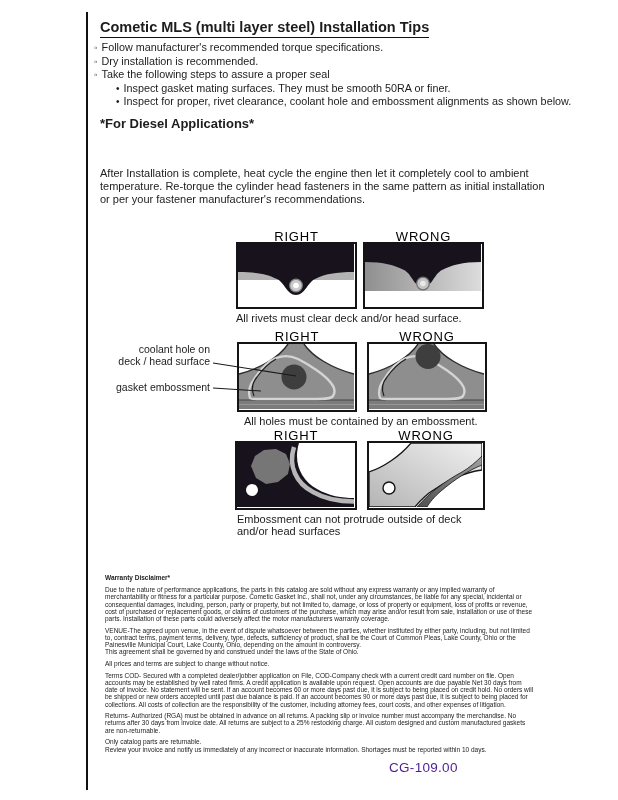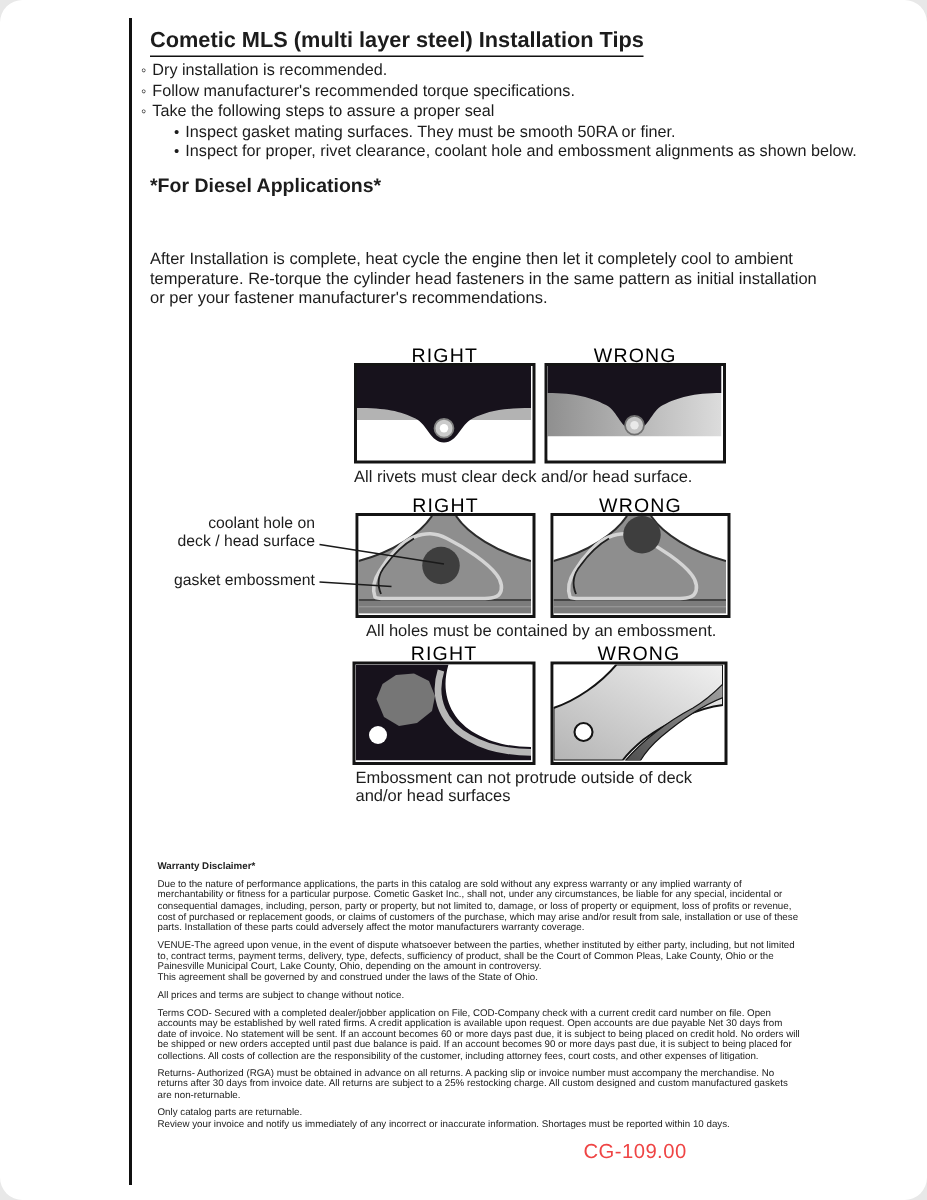--- a/index.html
+++ b/index.html
@@ -1,20 +1,19 @@
 <!DOCTYPE html>
 <html><head>
 <meta charset="utf-8">
 <style>
   html,body{margin:0;padding:0;background:#e8e8e8;}
   .page{
     position:relative;width:618px;height:800px;background:#ffffff;
     font-family:"Liberation Sans", sans-serif;color:#1c1c1c;overflow:hidden;
     margin:0 auto;
-    border-radius:15px;
   }
   .abs{position:absolute;}
   .vrule{left:86px;top:12px;width:1.5px;height:778px;background:#111;}
   .title{left:100px;top:19px;font-size:14.5px;font-weight:bold;
     border-bottom:1.5px solid #111;padding-bottom:2px;white-space:nowrap;}
   .bullets{left:94px;top:41px;font-size:10.8px;line-height:13.5px;white-space:nowrap;}
   .bullet::before{content:"◦";margin-right:4px;font-size:10px;}
   .subbullet{padding-left:22px;}
   .subbullet::before{content:"•";margin-right:4px;font-size:10px;}
   .diesel-head{left:100px;top:116px;font-size:13px;font-weight:bold;}
@@ -23,34 +22,34 @@
   .p2{top:167px;}
   .p3{top:208px;width:480px;}
   .dlabel{font-size:13px;letter-spacing:0.8px;text-align:center;color:#000000;}
   .dbox{border:2.5px solid #141414;background:#fff;box-sizing:border-box;line-height:0;}
   .caption{font-size:11px;line-height:11.5px;color:#1c1c1c;}
   .pre{white-space:pre-line;}
   .sidelabel{font-size:10.5px;line-height:12px;text-align:right;width:118px;white-space:pre-line;}
   .legal{left:105px;top:574px;width:430px;font-size:6.5px;line-height:7.2px;color:#222;}
   .legal .lg{margin:0 0 4.5px 0;white-space:pre-line;}
   .legal .lg-head{font-weight:bold;margin-bottom:5px;}
-  .footer-code{left:389px;top:760px;font-size:13.5px;color:#ef4444;letter-spacing:0.3px;}
+  .footer-code{left:389px;top:760px;font-size:13.5px;color:#4c1d95;letter-spacing:0.3px;}
 </style>
 </head>
 <body>
 
 <div class="page">
 
   <div class="abs vrule"></div>
 
   <div class="abs title">Cometic MLS (multi layer steel) Installation Tips</div>
 
   <div class="abs bullets">
+    <div class="bullet"><span>Follow manufacturer's recommended torque specifications.</span></div>
     <div class="bullet"><span>Dry installation is recommended.</span></div>
-    <div class="bullet"><span>Follow manufacturer's recommended torque specifications.</span></div>
     <div class="bullet"><span>Take the following steps to assure a proper seal</span></div>
     <div class="subbullet"><span>Inspect gasket mating surfaces.  They must be smooth 50RA or finer.</span></div>
     <div class="subbullet"><span>Inspect for proper, rivet clearance, coolant hole and embossment alignments as shown below.</span></div>
   </div>
 
   <div class="abs diesel-head">*For Diesel Applications*</div>
   <div class="abs para p2">After Installation is complete, heat cycle the engine then let it completely cool to ambient
 temperature. Re-torque the cylinder head fasteners in the same pattern as initial installation
 or per your fastener manufacturer's recommendations.</div>
 

